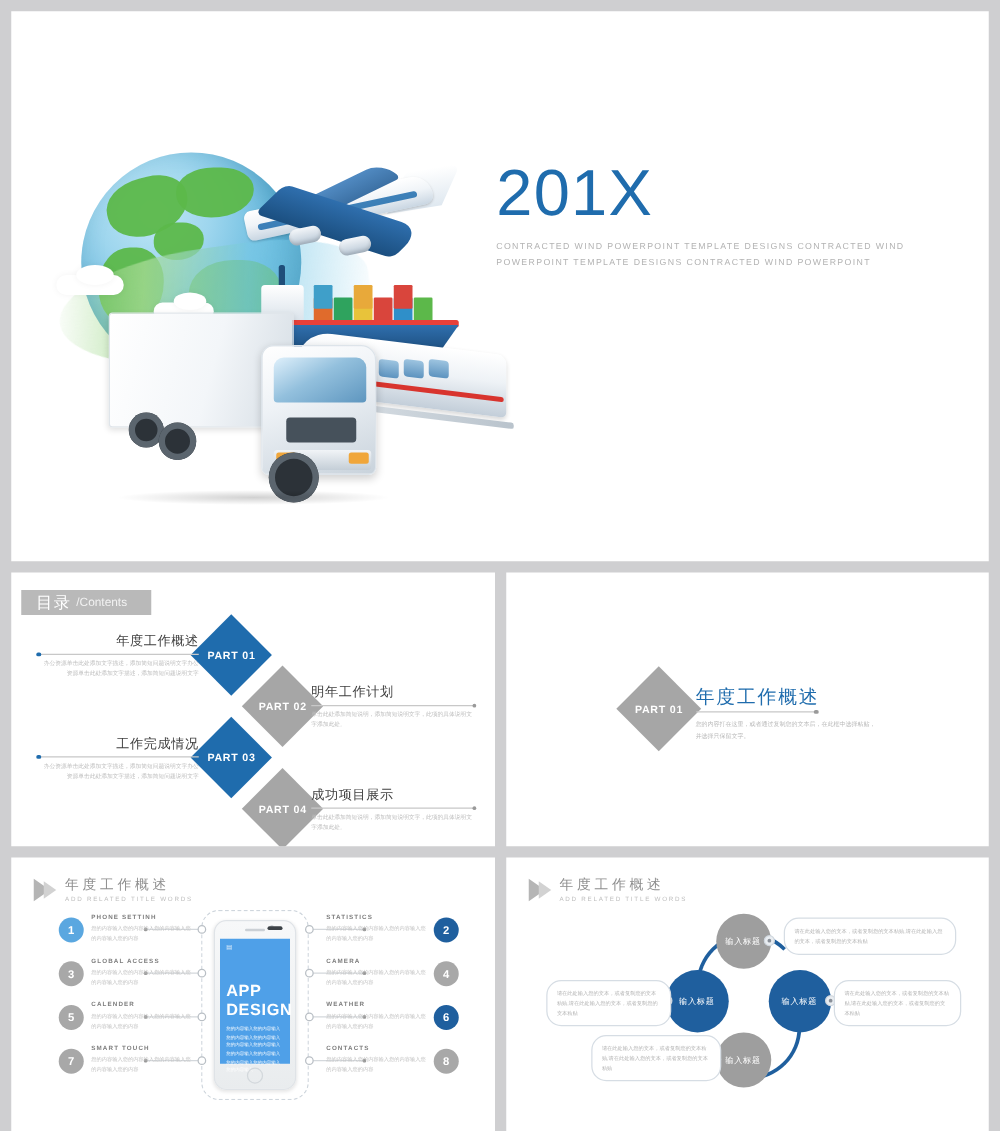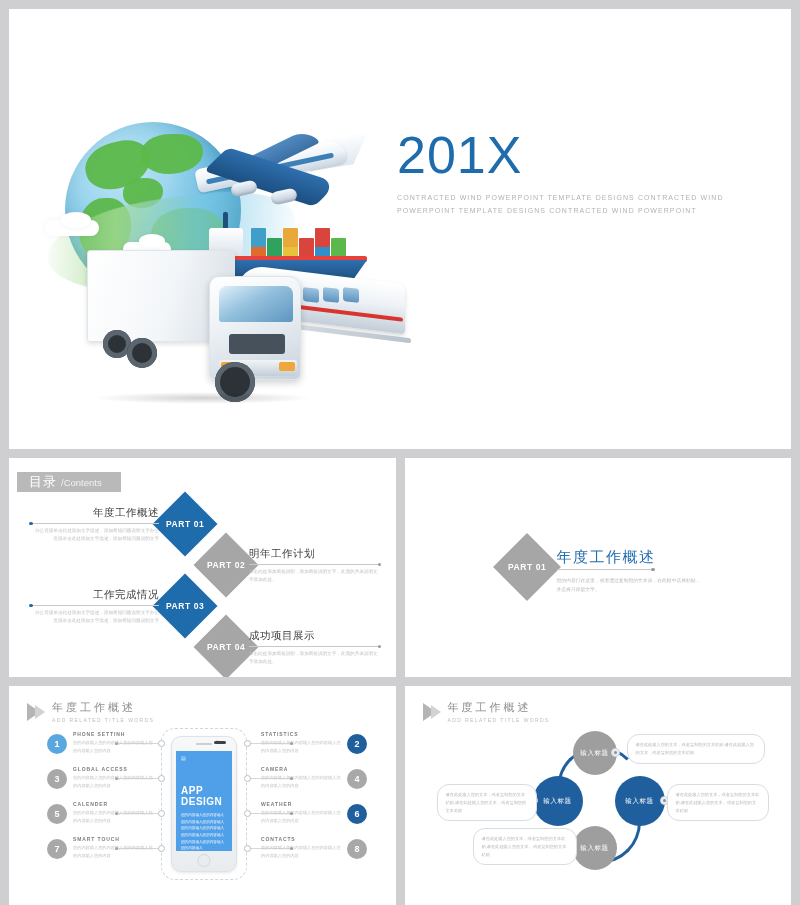--- a/index.html
+++ b/index.html
@@ -196,21 +196,21 @@
     position: absolute; left: 162px; top: 50px; width: 66px; height: 136px;
     background: linear-gradient(#f7f8f9,#e9ecee); border: 1px solid #dfe3e7;
     border-radius: 10px; box-shadow: 0 1px 3px rgba(0,0,0,.1);
   }
   .phone .speaker { position: absolute; left: 50%; top: 6px; transform: translateX(-50%); width: 16px; height: 2px; background: #cbd0d5; border-radius: 2px; }
   .phone .cam { position: absolute; left: 50%; top: 3px; margin-left: 12px; width: 3px; height: 3px; background: #cbd0d5; border-radius: 50%; }
   .phone .screen {
     position: absolute; left: 4px; top: 14px; right: 4px; height: 100px;
     background: #4fa0e8; color: #fff; padding: 4px 5px 0 5px;
   }
-  .phone .screen .ap { font-size: 10px; font-weight: bold; letter-spacing: .5px; margin-top: 24px; }
+  .phone .screen .ap { font-size: 13px; font-weight: bold; letter-spacing: .5px; margin-top: 24px; }
   .phone .screen .ico { font-size: 5px; opacity: .85; }
   .phone .screen .body { font-size: 3.6px; line-height: 1.85; margin-top: 5px; opacity: .95; }
   .phone .home { position: absolute; left: 50%; bottom: 4px; transform: translateX(-50%); width: 13px; height: 13px; border: 1px solid #d3d8dc; border-radius: 50%; }
   .phone .notch { position: absolute; right: 10px; top: 4px; width: 12px; height: 3px; background: #3c4247; border-radius: 2px; }
 
   .num-circ {
     position: absolute; width: 20px; height: 20px; border-radius: 50%;
     display: flex; align-items: center; justify-content: center;
     color: #fff; font-size: 9px; font-weight: bold;
   }

